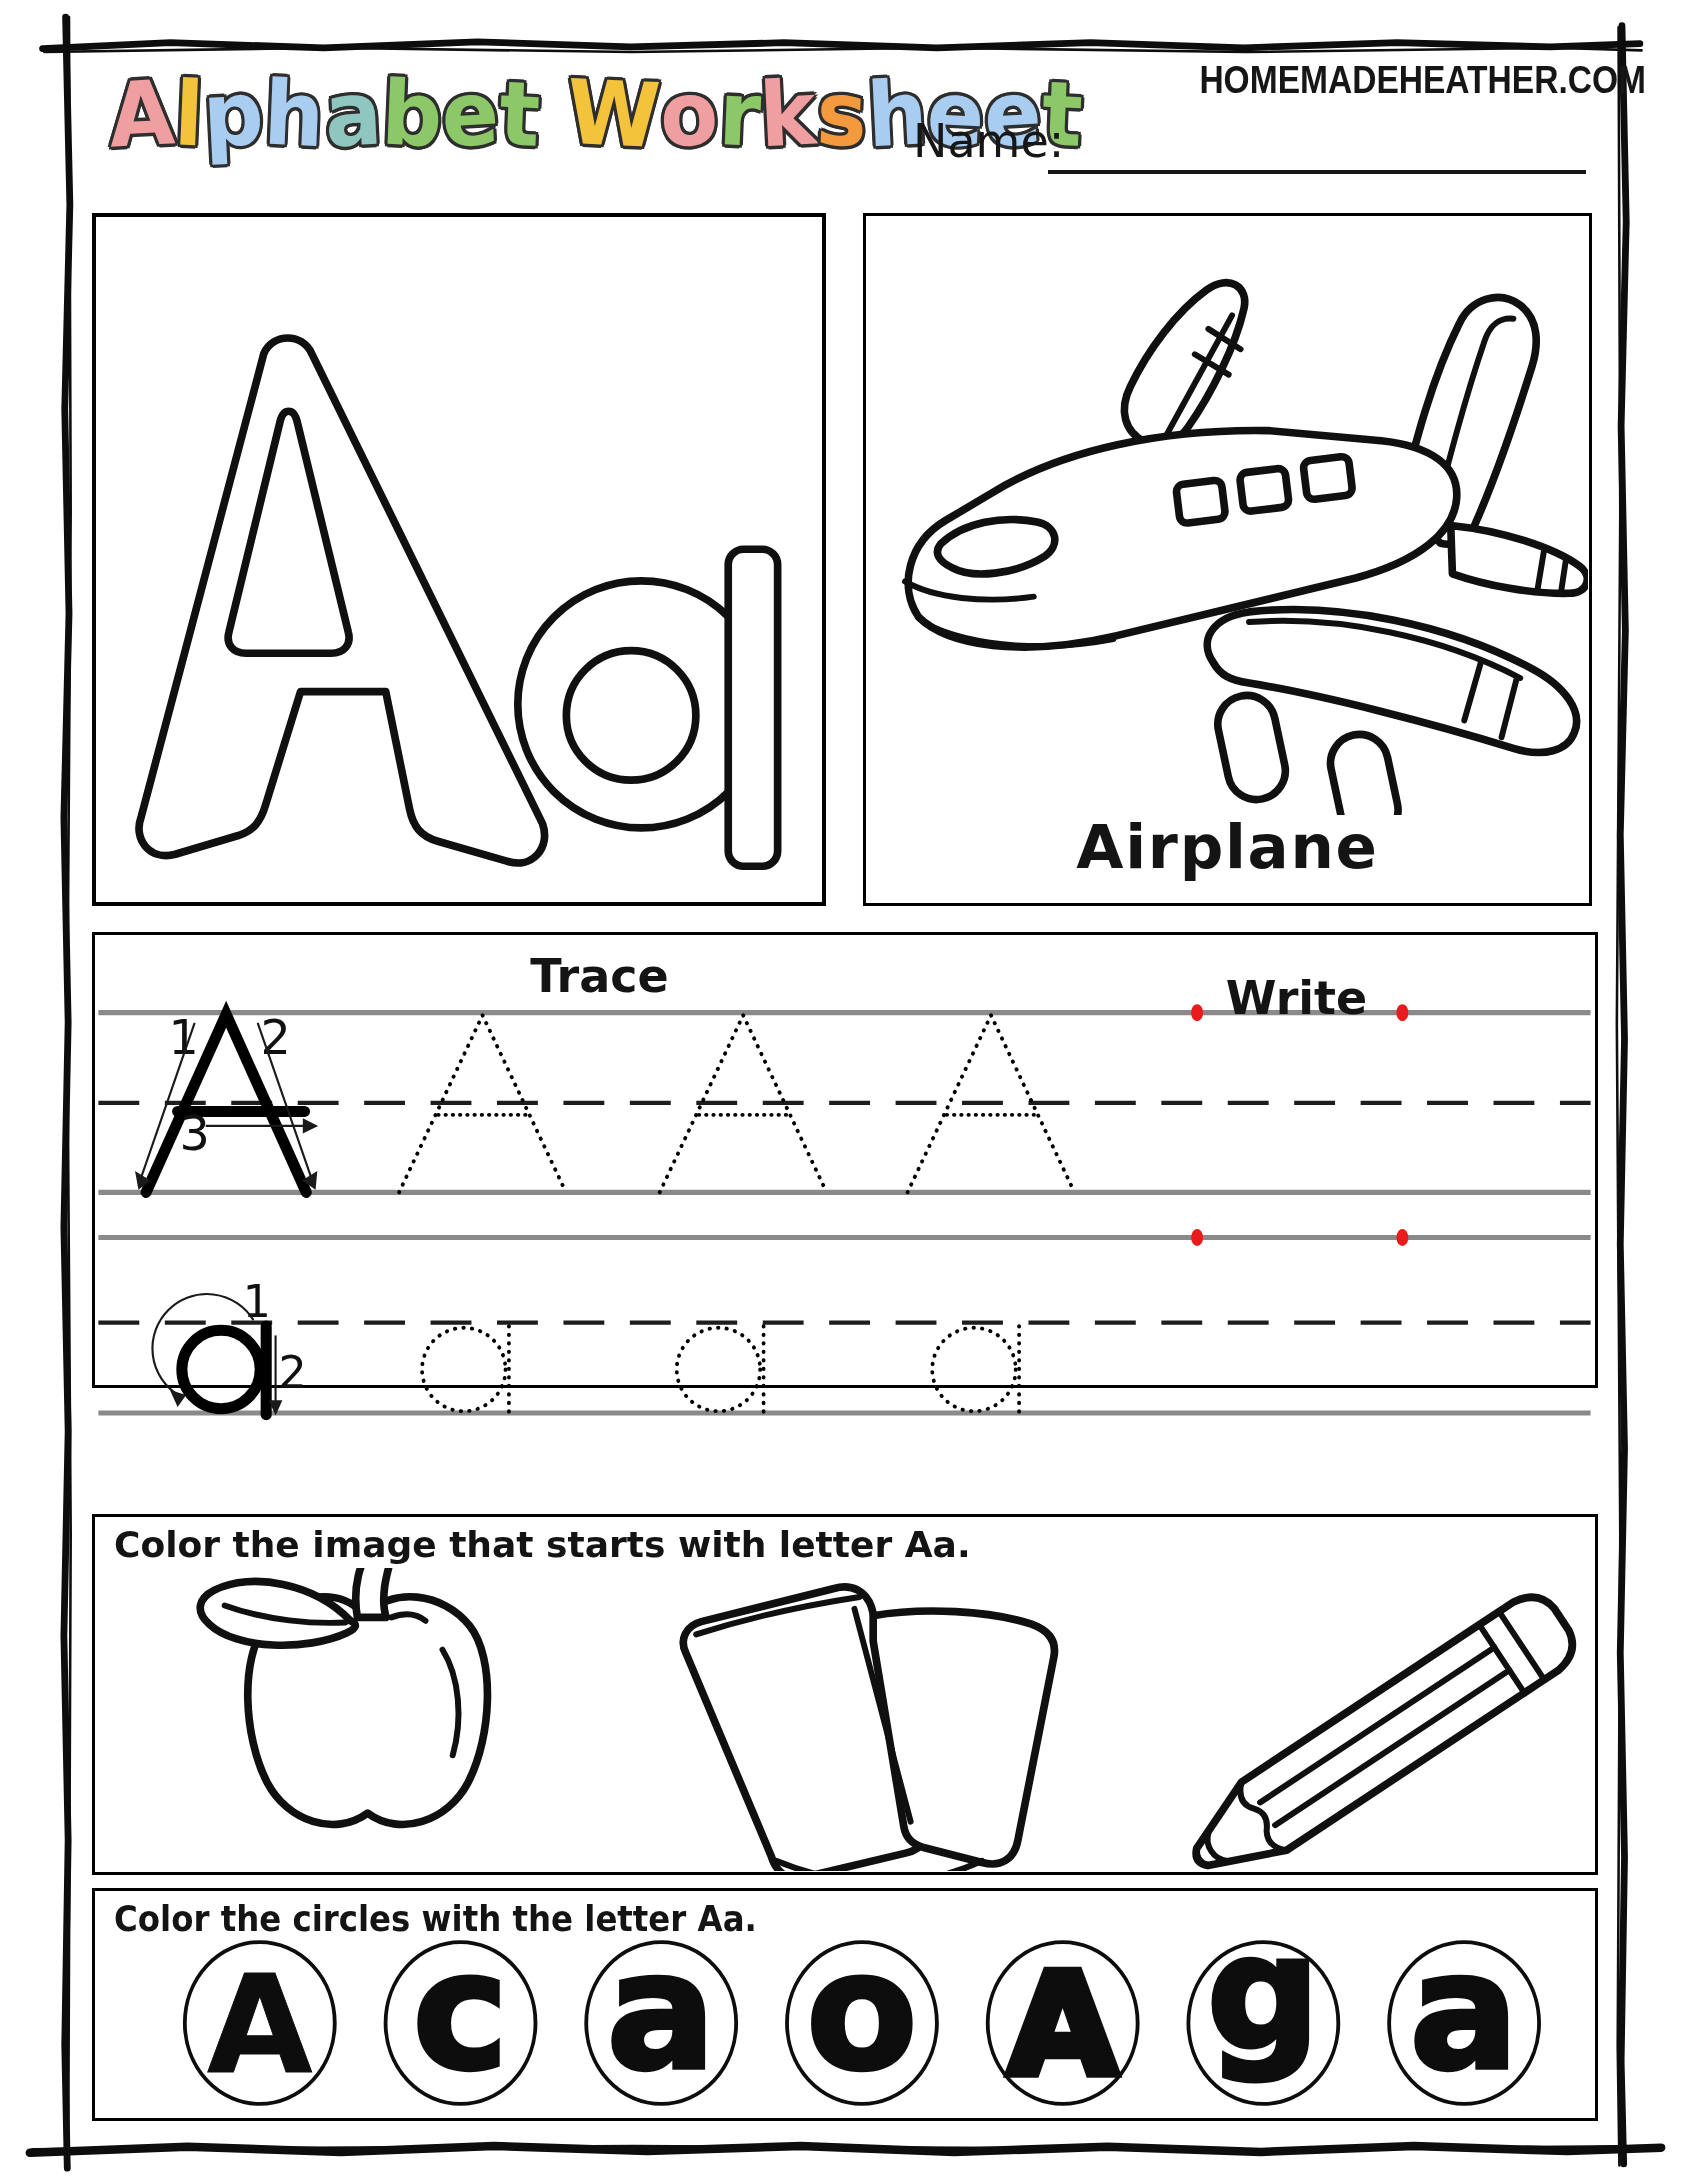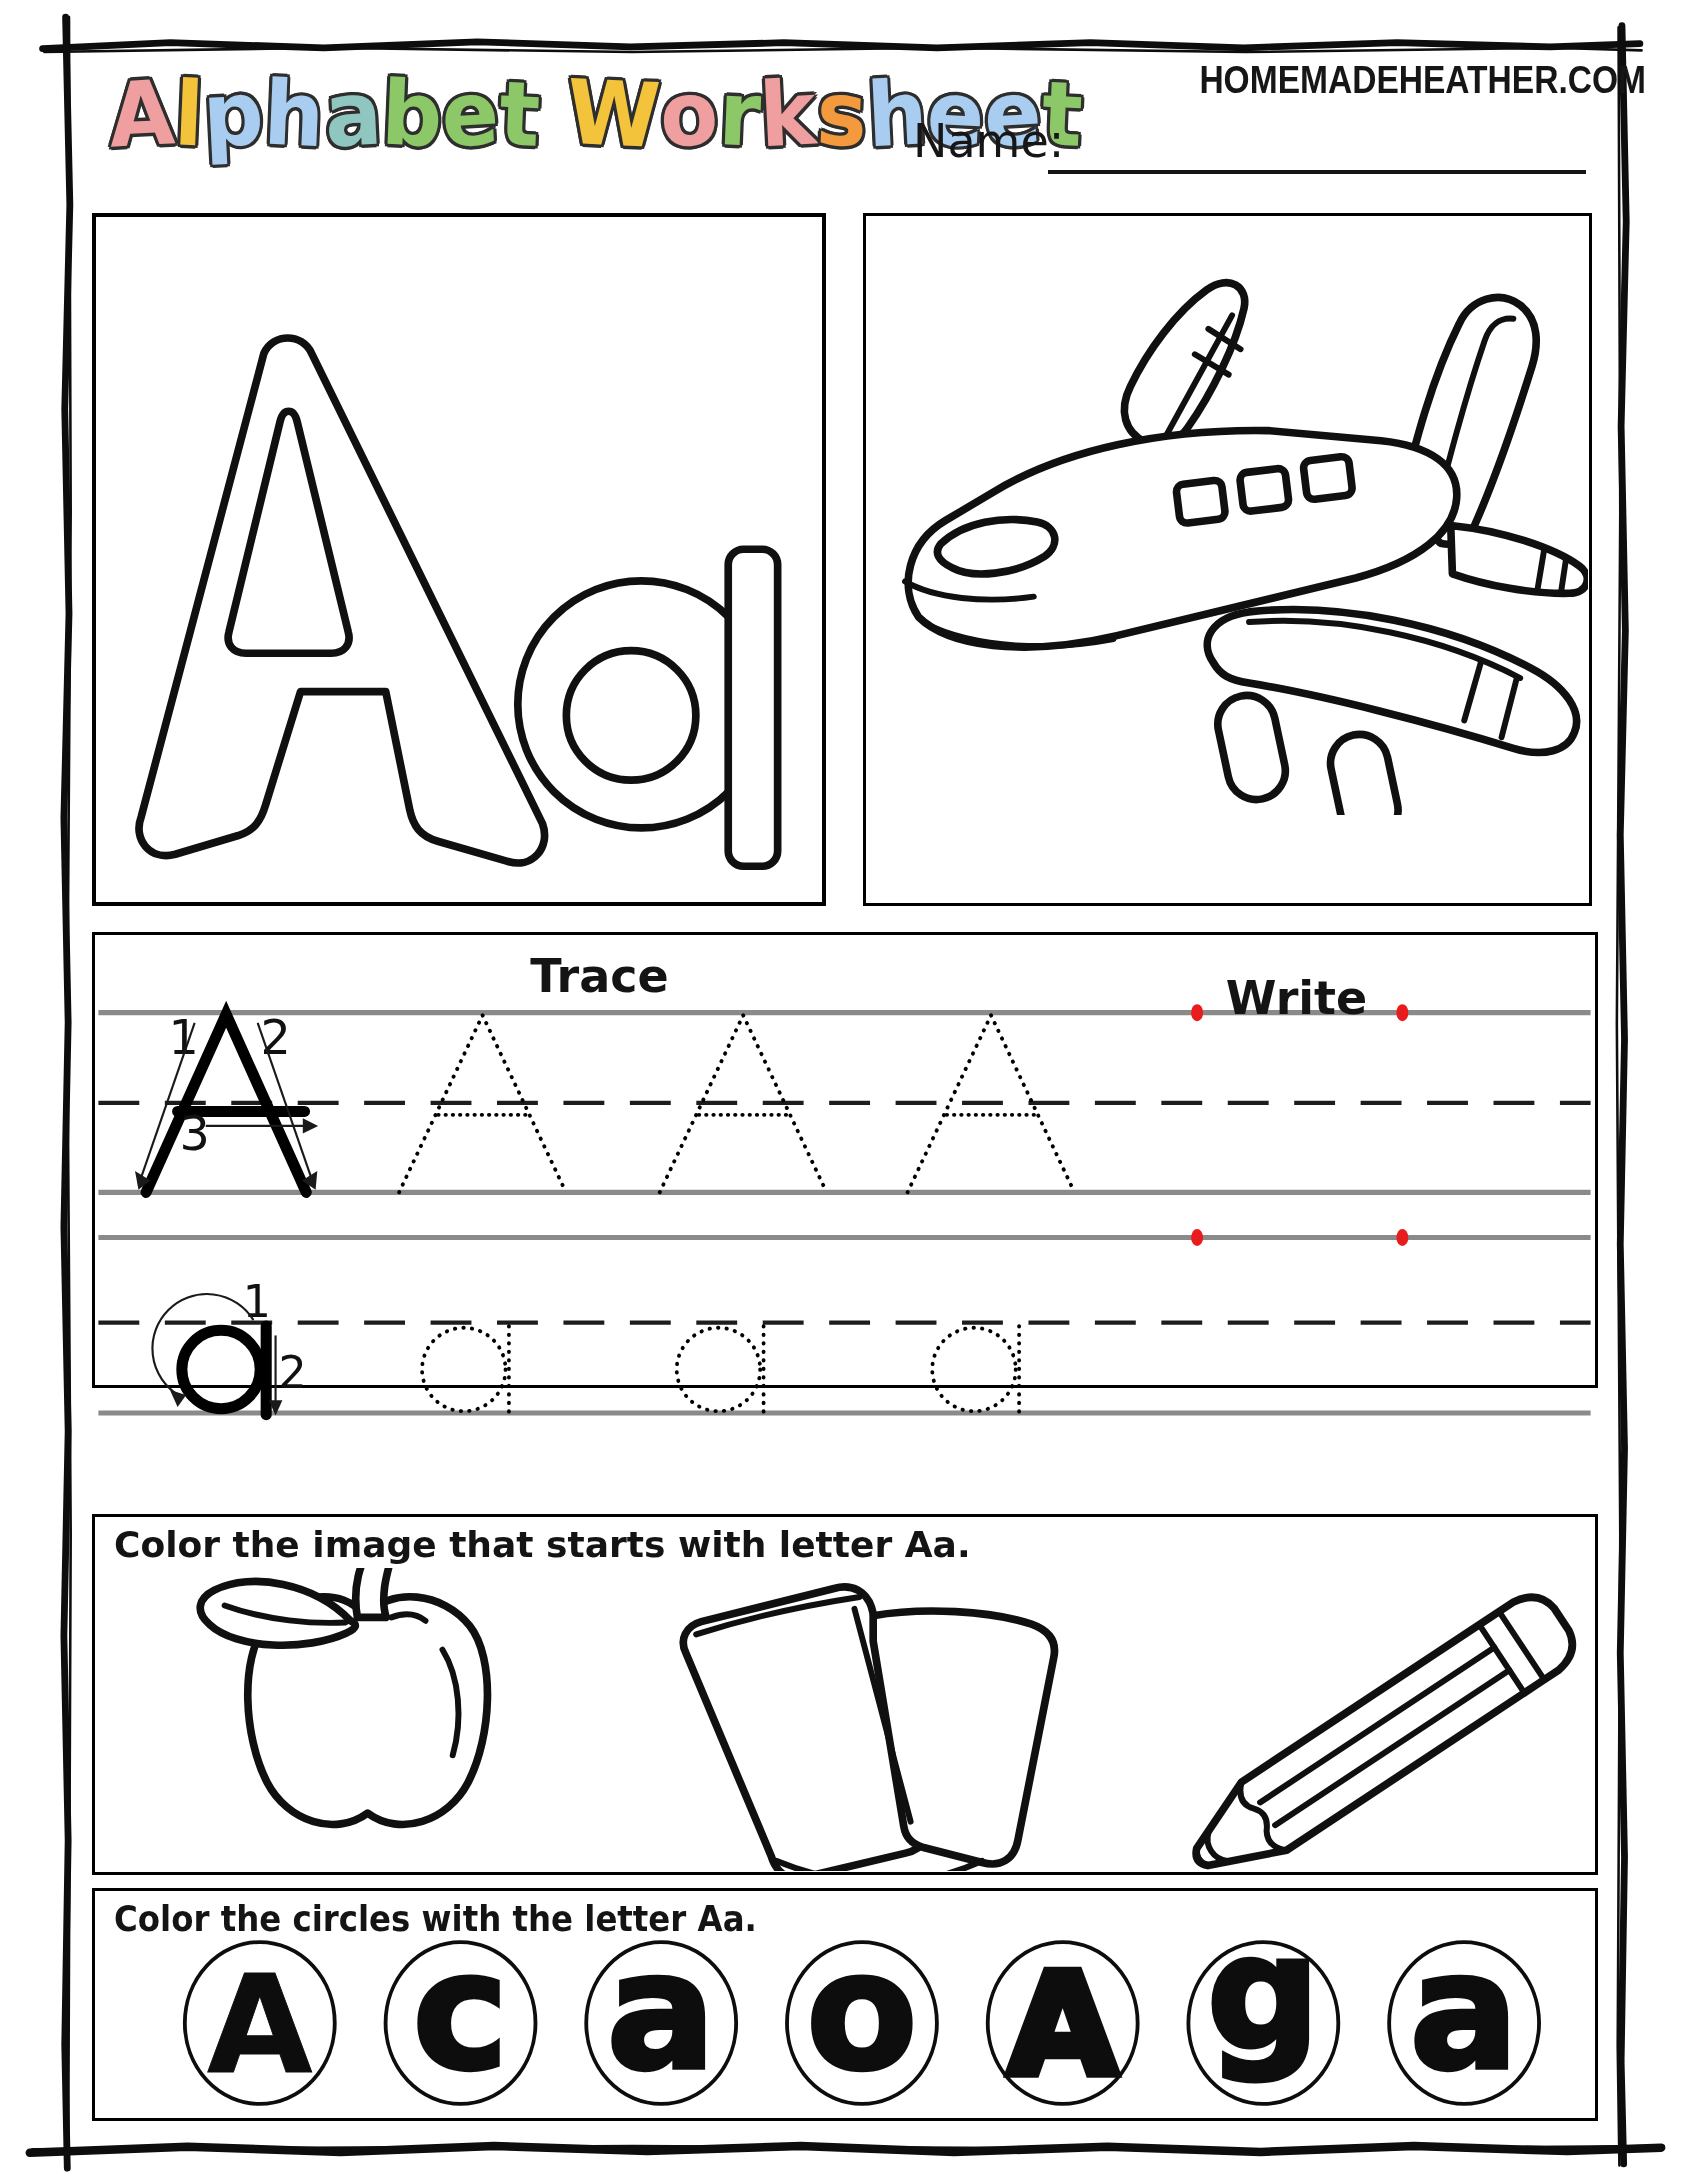--- a/index.html
+++ b/index.html
@@ -113,20 +113,21 @@
         <rect class="draw" x="-27" y="-23" width="54" height="46" rx="9" transform="translate(545,304) rotate(-7)"></rect>
       </g>
 
       <rect class="draw" x="-34" y="-62" width="68" height="124" rx="34" transform="translate(455,622) rotate(-12)"></rect>
       <rect class="draw" x="-34" y="-62" width="68" height="124" rx="34" transform="translate(588,668) rotate(-12)"></rect>
 
       <path class="draw" d="M410,522 C392,496 408,468 452,462 C560,450 690,478 784,528 C826,550 846,580 836,604 C828,626 800,634 764,623 C670,594 540,560 452,546 C428,542 418,536 410,522 Z"></path>
       <path class="draw-t" d="M452,474 C560,466 680,492 772,540"></path>
       <path class="draw-t" d="M726,520 L706,590 M768,540 L750,610"></path>
     </svg>
+    <div id="airplaneLabel" class="comicLabel">Airplane</div>
   </div>
 
   <div id="practiceBox" class="box">
     <div id="traceLabel" class="rwLabel comicLabel">Trace</div>
     <div id="writeLabel" class="rwLabel comicLabel">Write</div>
     <svg width="1499" height="513" viewBox="0 0 1760 602">
 
       <line class="ln" x1="4" y1="91" x2="1756" y2="91"></line>
       <line class="dash" x1="4" y1="197" x2="1756" y2="197"></line>
       <line class="ln" x1="4" y1="302" x2="1756" y2="302"></line>

